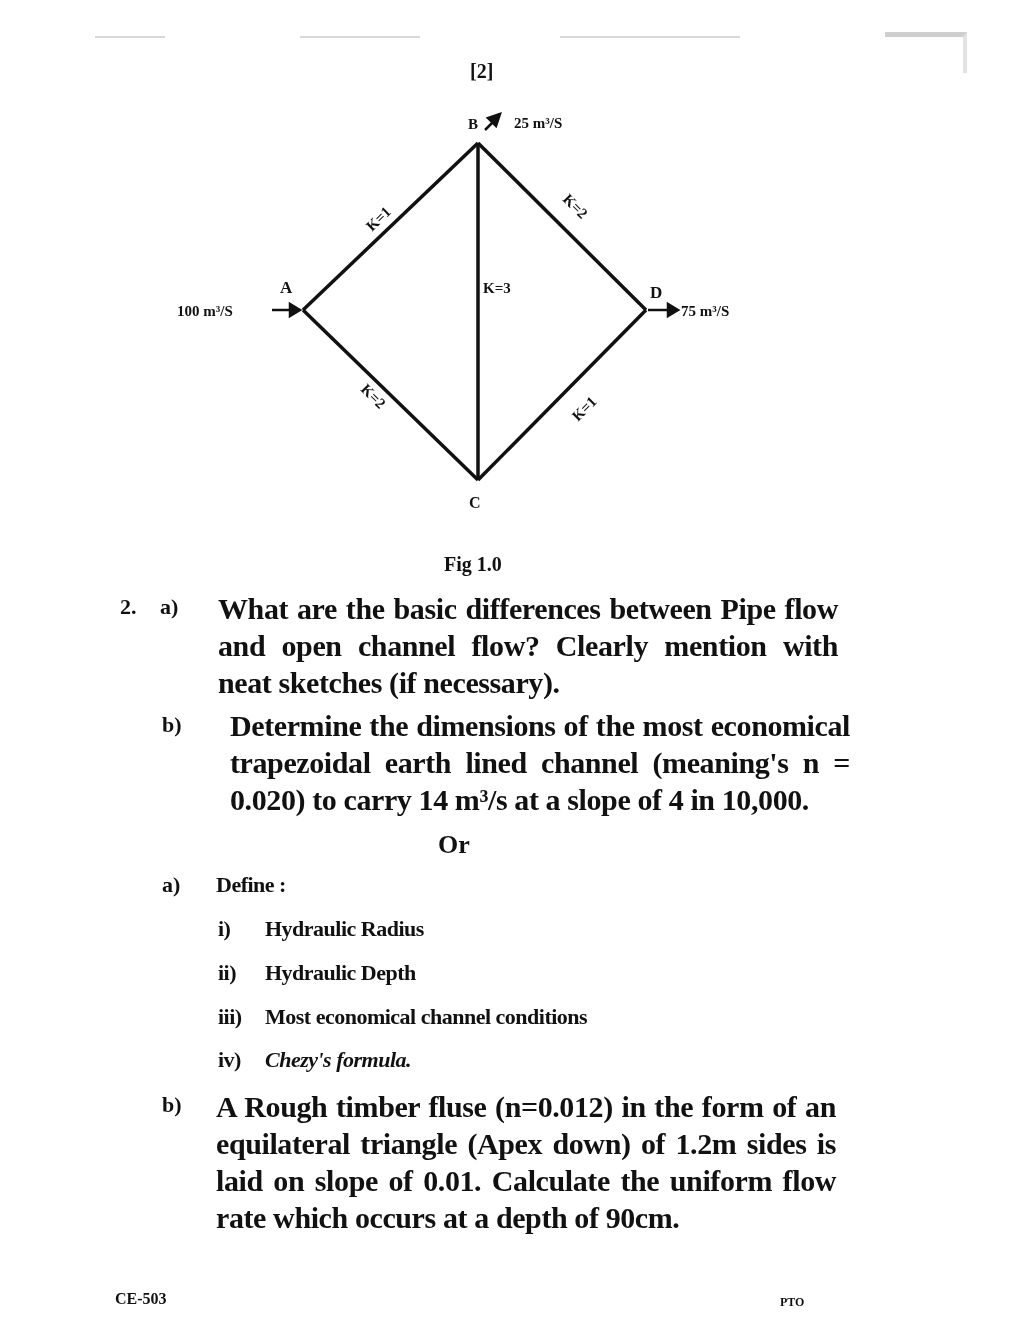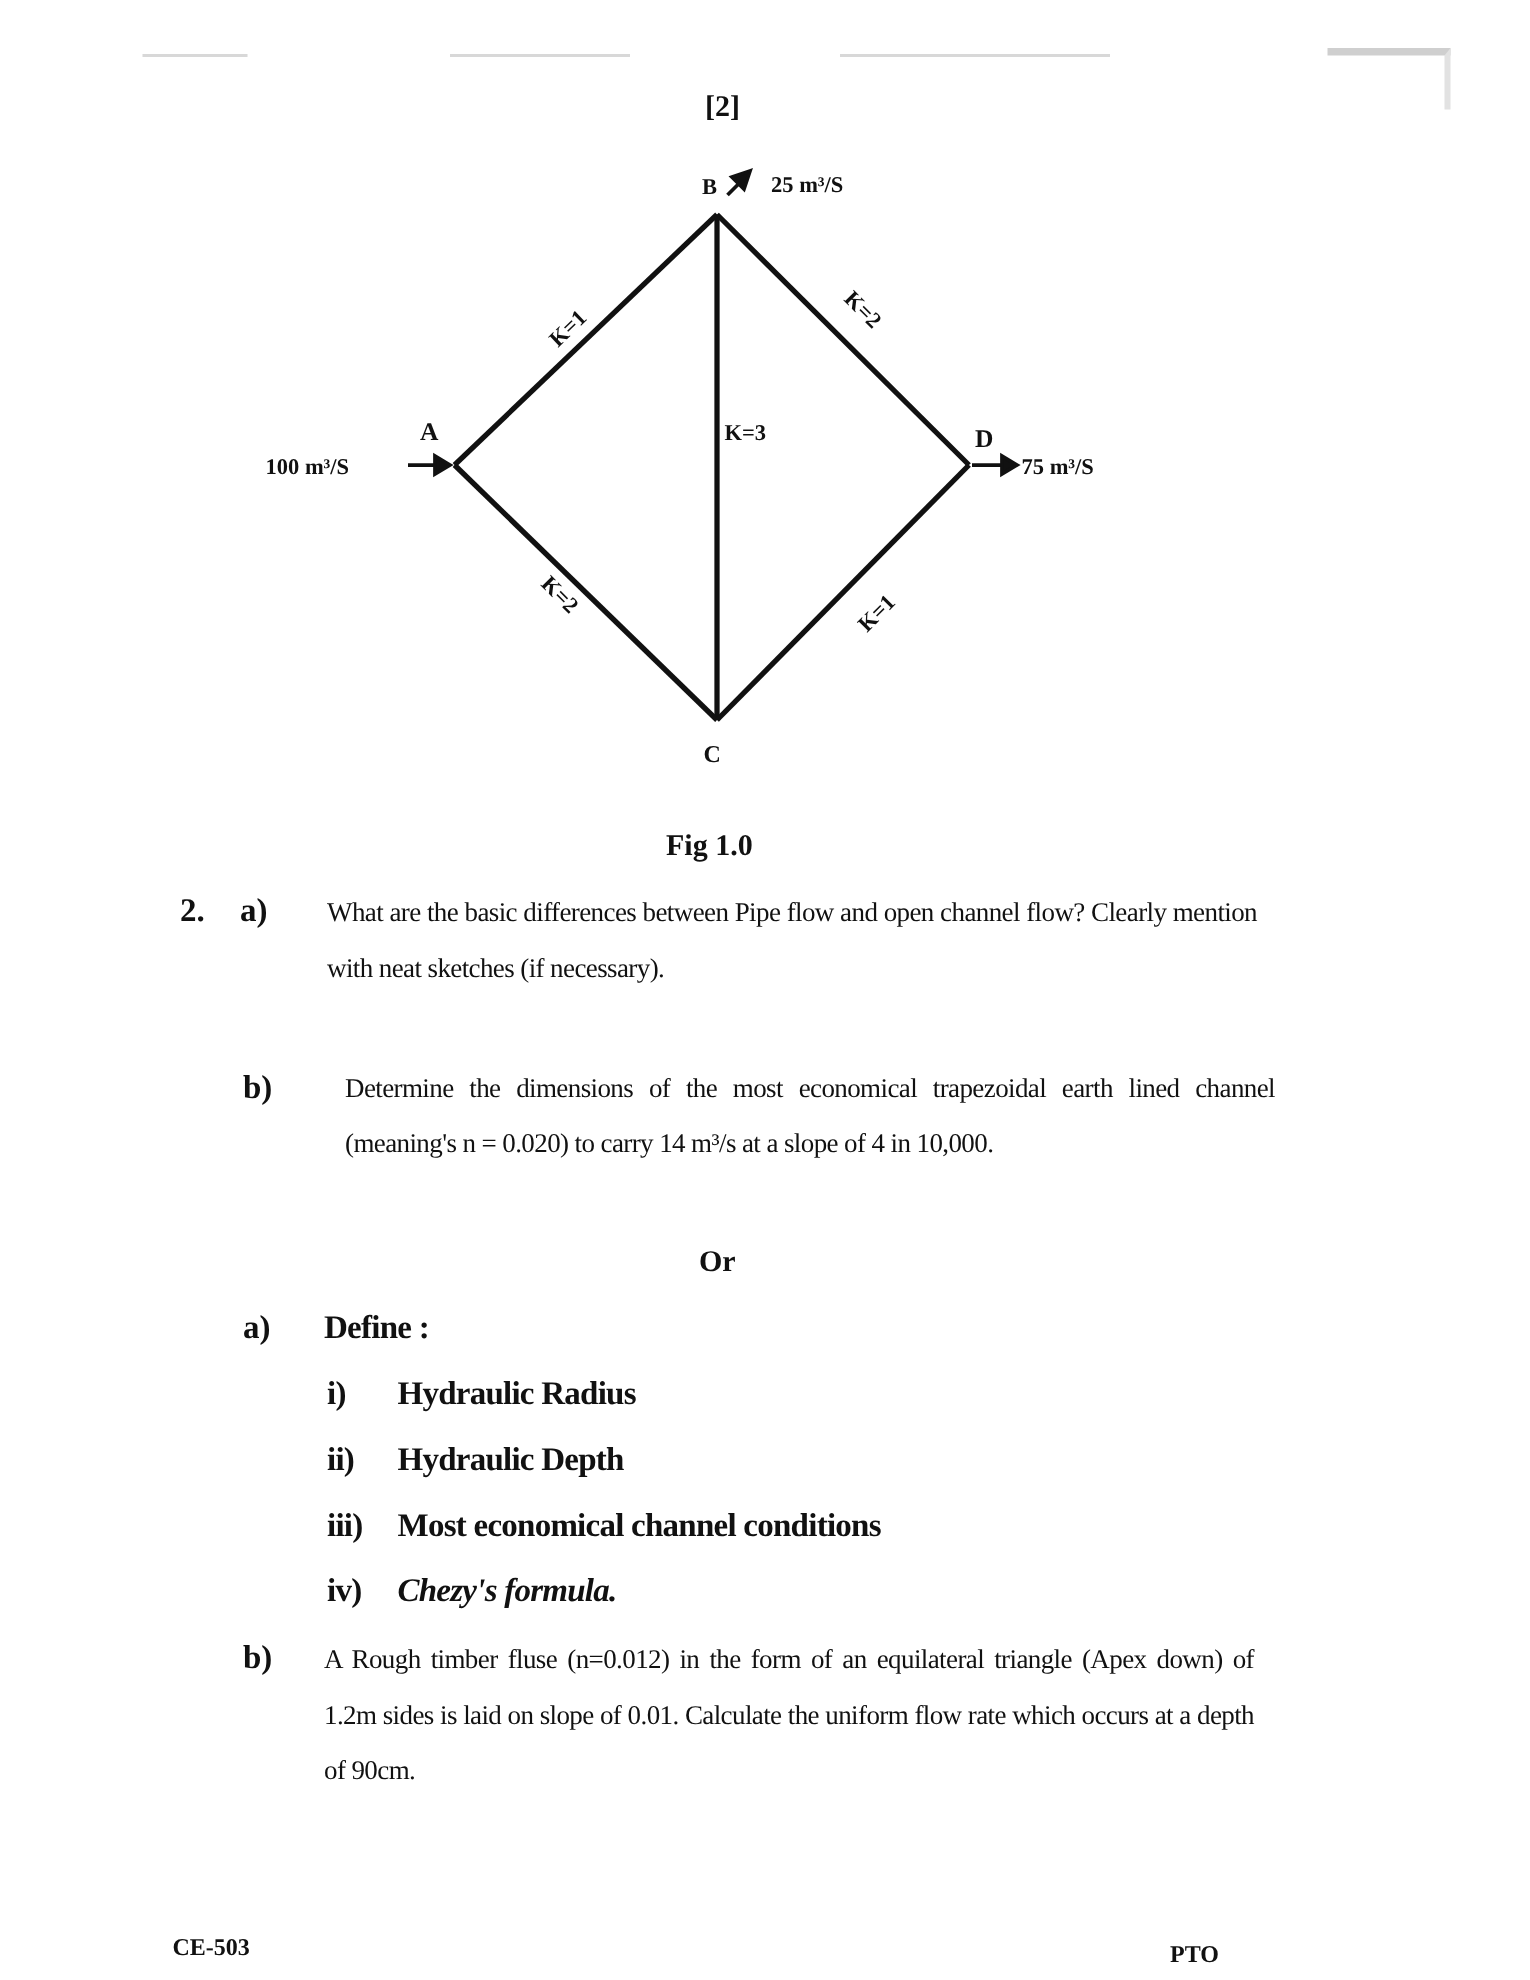--- a/index.html
+++ b/index.html
@@ -6,25 +6,25 @@
     body { width: 1020px; height: 1320px; position: relative; overflow: hidden;
            font-family: "Liberation Serif", "DejaVu Serif", serif; color: #111; }
     .scan-line { position: absolute; background: #d8d8d8; }
     .page-num { position: absolute; top: 60px; left: 470px; font-weight: bold; font-size: 20px; }
     .corner-mark { position: absolute; top: 32px; left: 885px; width: 78px; height: 36px;
                    border-top: 5px solid #cfcfcf; border-right: 4px solid #e2e2e2; }
     svg.diagram { position: absolute; left: 0; top: 0; }
     .lbl { font-family: "Liberation Serif", serif; font-weight: bold; fill: #111; }
     .fig-caption { position: absolute; top: 553px; left: 444px; font-size: 20px; font-weight: bold; }
     .qnum { position: absolute; font-size: 22px; font-weight: bold; }
-    .text-block { position: absolute; font-size: 18px; font-weight: normal; line-height: 37px; letter-spacing: -0.4px; text-align: justify; }
+    .text-block { position: absolute; font-size: 30px; font-weight: bold; line-height: 37px; letter-spacing: -0.4px; text-align: justify; }
     .sub-item { position: absolute; font-size: 22px; font-weight: bold; letter-spacing: -0.5px; }
-    .or { position: absolute; top: 830px; left: 466px; font-size: 20px; font-weight: bold; }
+    .or { position: absolute; top: 830px; left: 438px; font-size: 26px; font-weight: bold; }
     .footer-left { position: absolute; top: 1290px; left: 115px; font-size: 16px; font-weight: bold; }
-    .footer-right { position: absolute; top: 1295px; left: 780px; font-size: 16px; font-weight: bold; }
+    .footer-right { position: absolute; top: 1295px; left: 780px; font-size: 12px; font-weight: bold; }
   </style>
 </head>
 <body>
 
 <div class="scan-line" style="top:36px;left:95px;width:70px;height:2px;"></div>
 <div class="scan-line" style="top:36px;left:300px;width:120px;height:2px;"></div>
 <div class="scan-line" style="top:36px;left:560px;width:180px;height:2px;"></div>
 <div class="corner-mark"></div>
 
 <div class="page-num">[2]</div>

